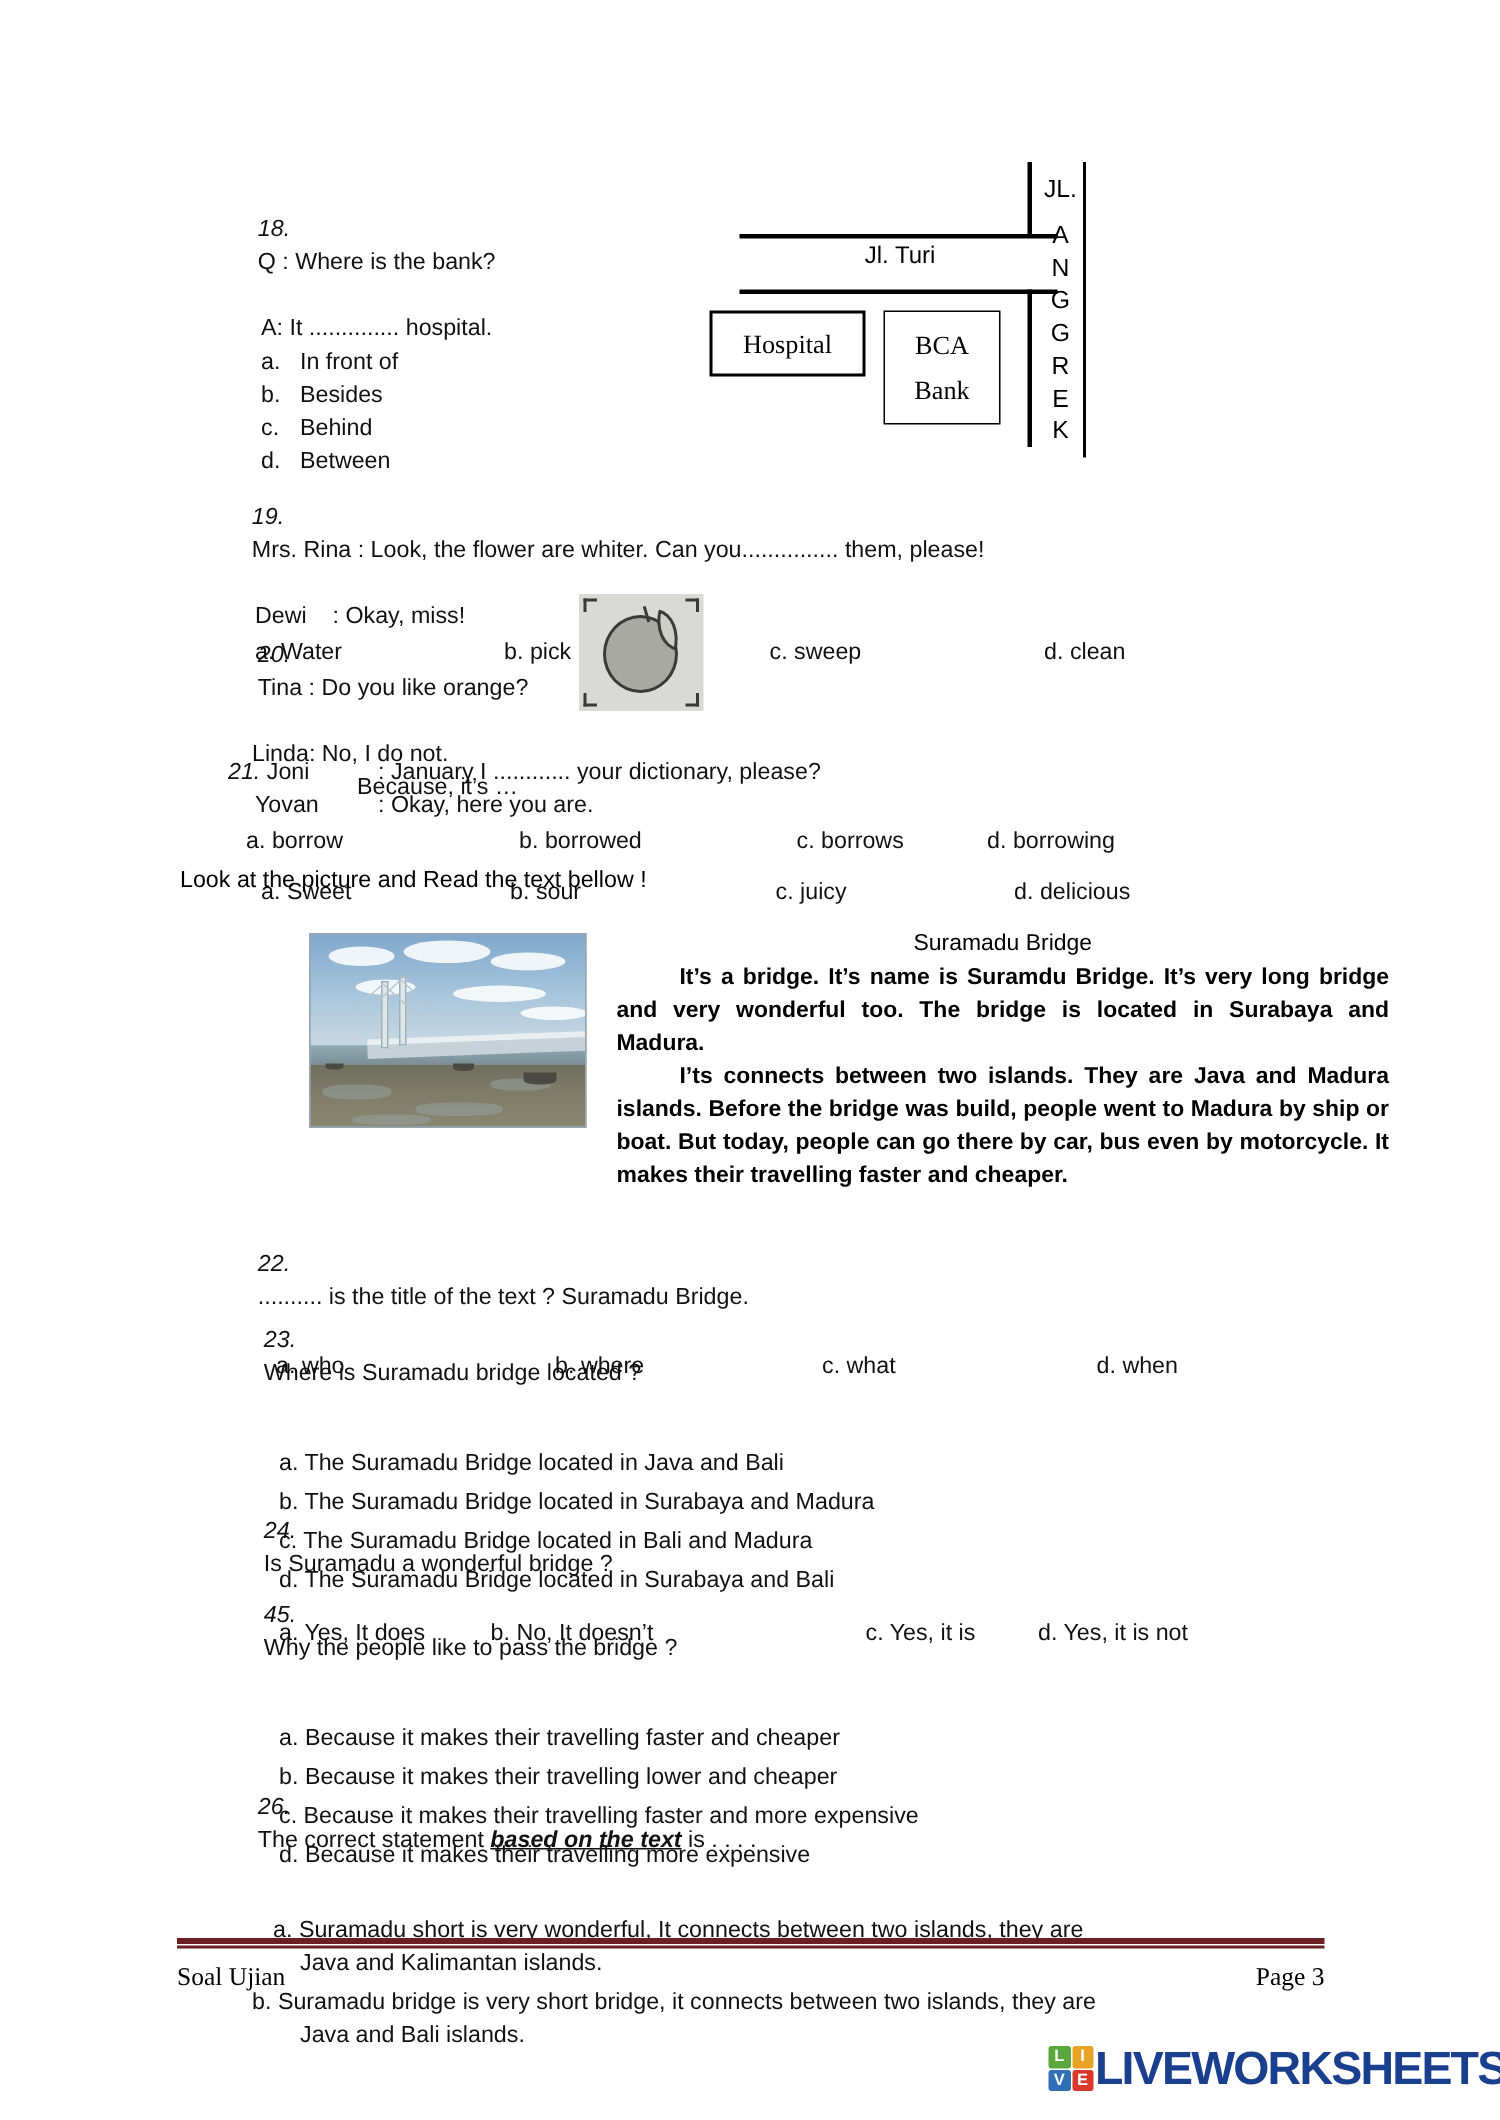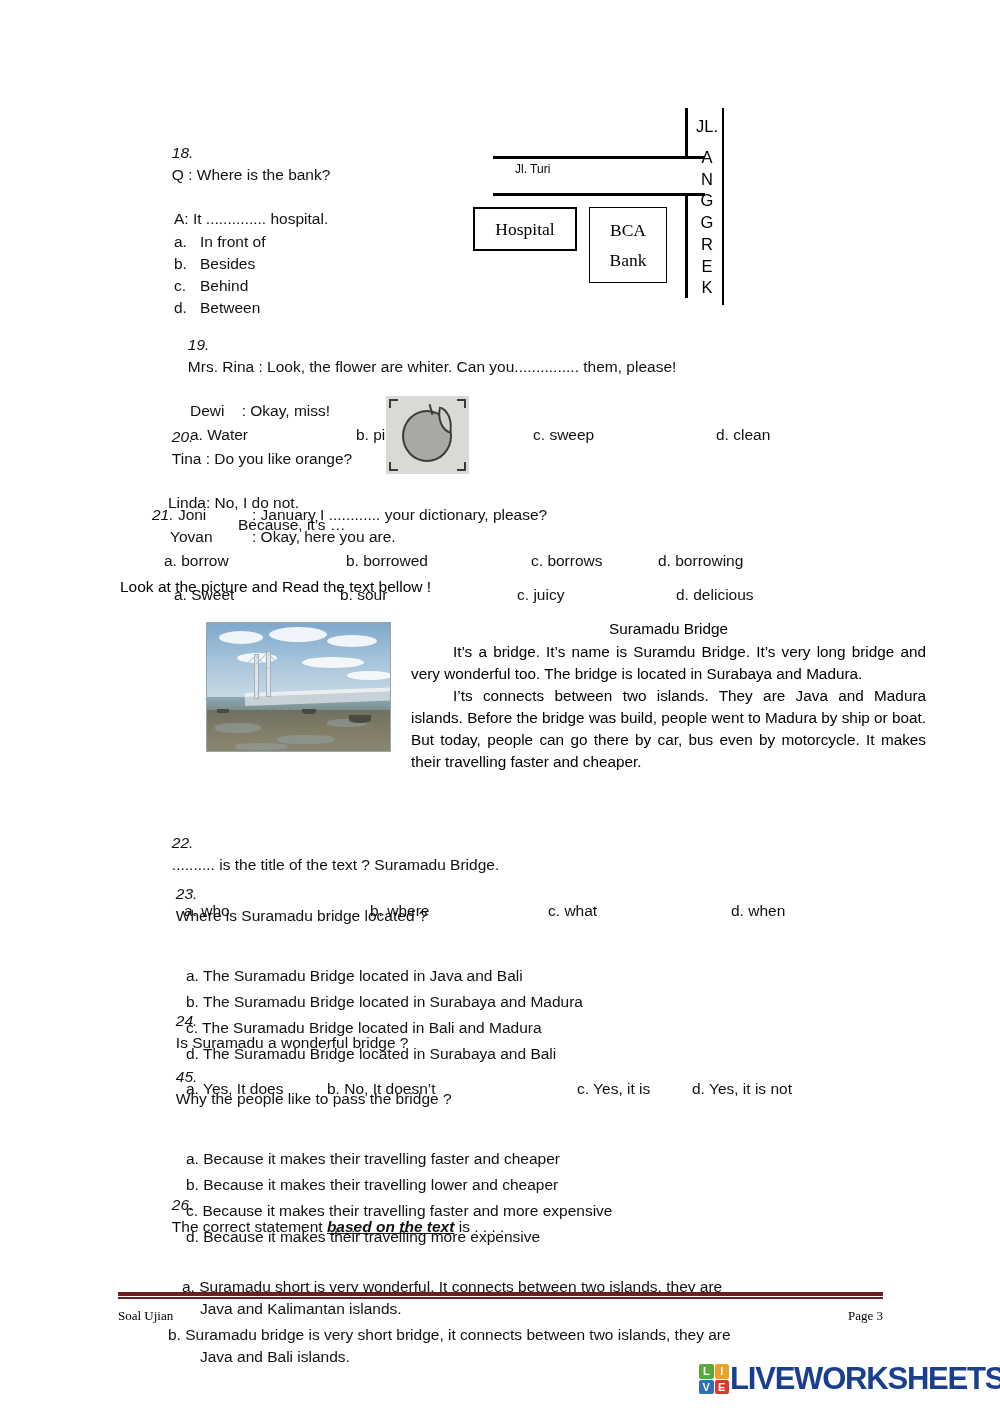--- a/index.html
+++ b/index.html
@@ -30,40 +30,40 @@
   
   #map { position: absolute; left: 465px; top: 108px; width: 270px; height: 200px; }
   .road-line { position: absolute; background: #000; }
   .road-top     { left: 28px;  top: 48px;  width: 212px; height: 3px; }
   .road-bottom  { left: 28px;  top: 85px;  width: 212px; height: 3px; }
   .road-vert-in1{ left: 220px; top: 0px;   width: 3px;   height: 50px; }
   .road-vert-in2{ left: 220px; top: 85px;  width: 3px;   height: 105px; }
   .road-vert-out{ left: 257px; top: 0px;   width: 2px;   height: 197px; }
   .road-label {
     position: absolute; left: 50px; top: 54px; width: 170px;
-    text-align: left; font-size: 12px; font-family: "Liberation Sans", sans-serif;
+    text-align: center; font-size: 16px; font-family: "Liberation Sans", sans-serif;
   }
   .vert-street {
     position: absolute; left: 228px; top: 8px; width: 28px;
     text-align: center; font-size: 16.5px; line-height: 1.32;
     font-family: "Liberation Sans", sans-serif;
   }
   .vert-street .gap { display: block; height: 9px; }
   .bldg {
     position: absolute; background: #fff;
     font-family: "Liberation Serif", serif; font-size: 17.5px;
     display: flex; flex-direction: column; justify-content: center;
     align-items: center; color: #000;
   }
   .bldg-hospital { left: 8px;  top: 99px; width: 104px; height: 44px; border: 2.5px solid #000; }
   .bldg-bank     { left: 124px; top: 99px; width: 78px;  height: 76px; border: 1.5px solid #000;
                    justify-content: space-around; padding: 7px 0; }
 
   
-  #q19 { position: absolute; left: 162px; top: 312px; width: 800px; }
+  #q19 { position: absolute; left: 142px; top: 312px; width: 800px; }
   .opt-cols { display: flex; margin-top: 2px; }
   .opt-cols > div { flex: none; }
 
   
   #q20 { position: absolute; left: 146px; top: 404px; width: 800px; }
   #orange-img {
     position: absolute; left: 240px; top: -8px; width: 83px; height: 78px;
     background: #d9d9d6; overflow: hidden;
   }
   .orange-body {
@@ -107,42 +107,42 @@
   .mud { position: absolute; left:0; top:68%; width:100%; height: 32%;
          background: linear-gradient(#6f6f5f 0%, #7d7a66 40%, #8a8670 100%); }
   .mud-patch { position: absolute; background: rgba(150,160,160,0.55); border-radius: 40%; }
   .deck { position: absolute; background: #e9eef1; }
   .pylon { position: absolute; background: #dfe6ea; border: 1px solid #9fb0bb; }
   .cable { position: absolute; background: #b9c6cf; transform-origin: top left; }
   .boat { position: absolute; background: #4a4a42; border-radius: 0 0 40% 40%; }
 
   #passage-text { margin-left: 205px; font-size: 15.3px; line-height: 1.44; }
   #passage-title { text-align: center; margin-bottom: 1px; }
-  .para { text-align: justify; text-indent: 42px; }
+  .para { text-align: justify; text-indent: 42px; font-weight: bold; }
 
   
   #q22 { position: absolute; left: 146px; top: 810px; width: 820px; }
   #q23 { position: absolute; left: 150px; top: 861px; width: 820px; }
   #q24 { position: absolute; left: 150px; top: 988px; width: 820px; }
   #q25 { position: absolute; left: 150px; top: 1044px; width: 820px; }
   #q26 { position: absolute; left: 146px; top: 1172px; width: 820px; }
   .sub-list { margin-left: 36px; margin-top: 16px; }
   .sub-list .srow { margin-top: 4px; }
   .hl { font-weight: bold; font-style: italic; text-decoration: underline; }
   .wrap2 { margin-left: 18px; }
 
   
   #footer-rule {
     position: absolute; left: 118px; top: 1292px; width: 765px; height: 7px;
     border-top: 4px solid #6b1f22; border-bottom: 2px solid #6b1f22;
   }
   #footer-row {
     position: absolute; left: 118px; top: 1308px; width: 765px;
     display: flex; justify-content: space-between;
-    font-family: "Liberation Serif", serif; font-size: 13px;
+    font-family: "Liberation Serif", serif; font-size: 17px;
   }
 
   
   #lw-logo { position: absolute; left: 699px; top: 1361px; display: flex; align-items: center; }
   #lw-badge {
     width: 30px; height: 30px; display: grid;
     grid-template-columns: 1fr 1fr; grid-template-rows: 1fr 1fr; gap: 1px;
   }
   #lw-badge span {
     display: flex; align-items: center; justify-content: center;

